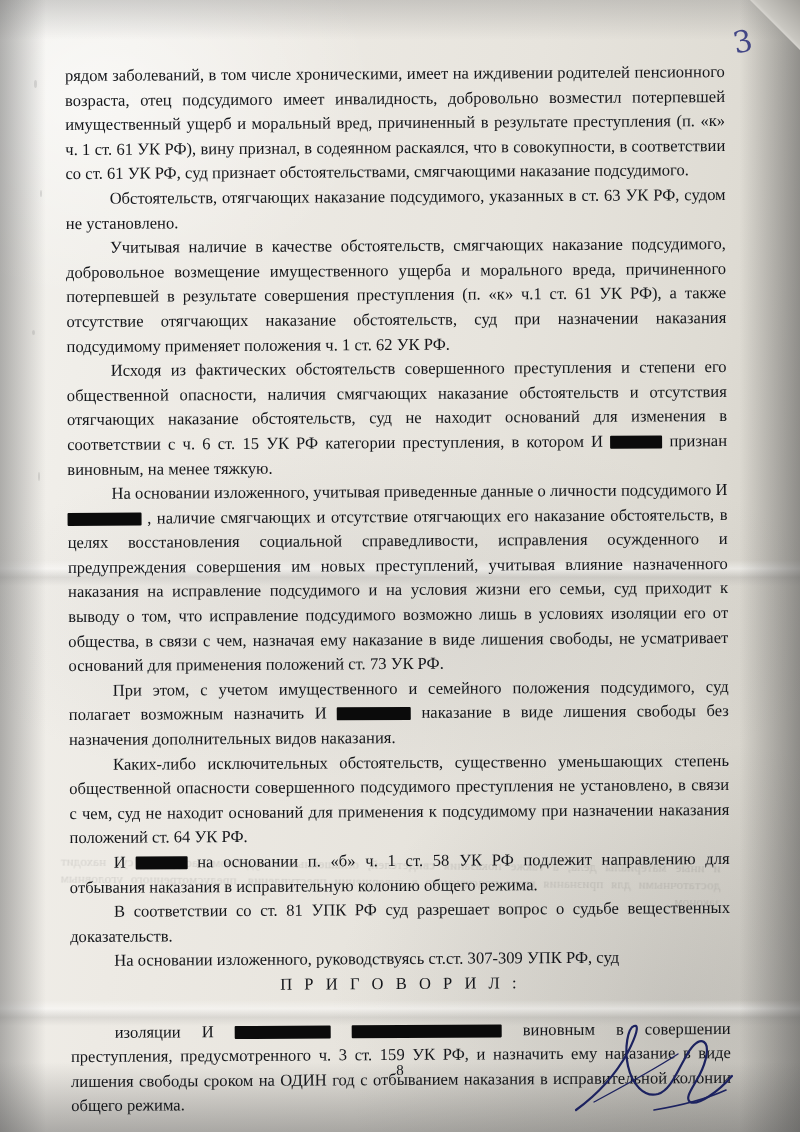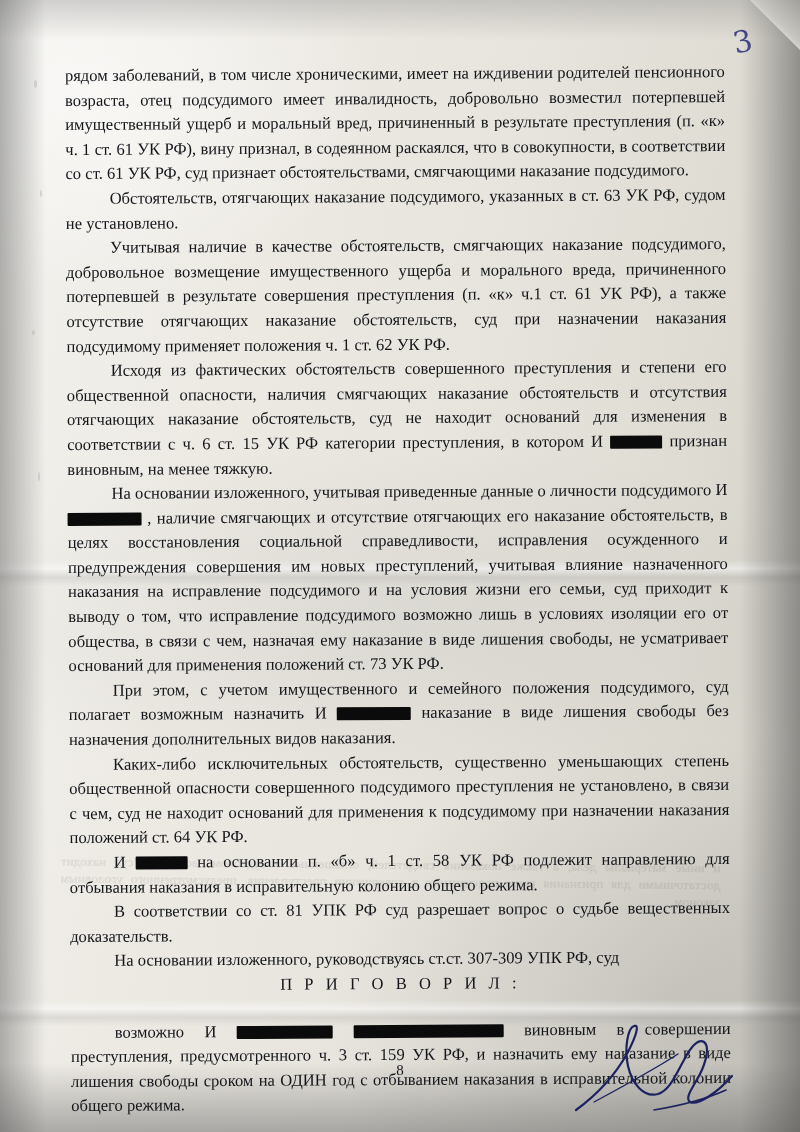--- a/index.html
+++ b/index.html
@@ -195,21 +195,21 @@
       <p class="para"><span>Обстоятельств, отягчающих наказание подсудимого, указанных в ст. 63 УК РФ, судом не установлено. </span></p>
       <p class="para"><span>Учитывая наличие в качестве обстоятельств, смягчающих наказание подсудимого, добровольное возмещение имущественного ущерба и морального вреда, причиненного потерпевшей в результате совершения преступления (п. «к» ч.1 ст. 61 УК РФ), а также отсутствие отягчающих наказание обстоятельств, суд при назначении наказания подсудимому применяет положения ч. 1 ст. 62 УК РФ. </span></p>
       <p class="para"><span>Исходя из фактических обстоятельств совершенного преступления и степени его общественной опасности, наличия смягчающих наказание обстоятельств и отсутствия отягчающих наказание обстоятельств, суд не находит оснований для изменения в соответствии с ч. 6 ст. 15 УК РФ категории преступления, в котором И </span><span class="redact r-sm"></span> <span>признан виновным, на менее тяжкую. </span></p>
       <p class="para"><span>На основании изложенного, учитывая приведенные данные о личности подсудимого И </span><span class="redact r-md"></span> <span>, наличие смягчающих и отсутствие отягчающих его наказание обстоятельств, в целях восстановления социальной справедливости, исправления осужденного и предупреждения совершения им новых преступлений, учитывая влияние назначенного наказания на исправление подсудимого и на условия жизни его семьи, суд приходит к выводу о том, что исправление подсудимого возможно лишь в условиях изоляции его от общества, в связи с чем, назначая ему наказание в виде лишения свободы, не усматривает оснований для применения положений ст. 73 УК РФ. </span></p>
       <p class="para"><span>При этом, с учетом имущественного и семейного положения подсудимого, суд полагает возможным назначить И </span><span class="redact r-md"></span> <span>наказание в виде лишения свободы без назначения дополнительных видов наказания. </span></p>
       <p class="para"><span>Каких-либо исключительных обстоятельств, существенно уменьшающих степень общественной опасности совершенного подсудимого преступления не установлено, в связи с чем, суд не находит оснований для применения к подсудимому при назначении наказания положений ст. 64 УК РФ. </span></p>
       <p class="para"><span>И </span><span class="redact r-sm"></span> <span>на основании п. «б» ч. 1 ст. 58 УК РФ подлежит направлению для отбывания наказания в исправительную колонию общего режима. </span></p>
       <p class="para"><span>В соответствии со ст. 81 УПК РФ суд разрешает вопрос о судьбе вещественных доказательств. </span></p>
       <p class="para"><span>На основании изложенного, руководствуясь ст.ст. 307-309 УПК РФ, суд </span></p>
       <p class="para center">П Р И Г О В О Р И Л :</p>
-      <p class="para"><span>возможно И </span><span class="redact r-lg"></span> <span class="redact r-xxl"></span> <span>виновным в совершении преступления, предусмотренного ч. 3 ст. 159 УК РФ, и назначить ему наказание в виде лишения свободы сроком на ОДИН год с отбыванием наказания в исправительной колонии общего режима. </span></p>
+      <p class="para"><span>изоляции И </span><span class="redact r-lg"></span> <span class="redact r-xxl"></span> <span>виновным в совершении преступления, предусмотренного ч. 3 ст. 159 УК РФ, и назначить ему наказание в виде лишения свободы сроком на ОДИН год с отбыванием наказания в исправительной колонии общего режима. </span></p>
     </div>
 
   <div class="page-number">8</div>
 
   <svg class="signature" viewBox="0 0 190 110">
     <path d="M18 96 C 40 80, 58 60, 70 38 C 78 22, 82 10, 76 12 C 70 14, 66 34, 70 52 C 74 70, 86 84, 100 80 C 112 76, 118 60, 126 46 C 132 34, 140 24, 146 28 C 152 32, 148 48, 142 60 C 136 72, 126 84, 132 88 C 140 92, 160 78, 174 62" fill="none" stroke="#1c2260" stroke-width="2.2" stroke-linecap="round"></path>
     <path d="M36 88 C 62 74, 92 58, 120 40" fill="none" stroke="#1c2260" stroke-width="1.4" stroke-linecap="round"></path>
     <path d="M96 96 C 120 92, 146 86, 168 76" fill="none" stroke="#1c2260" stroke-width="1.6" stroke-linecap="round"></path>
   </svg>
 </div>

